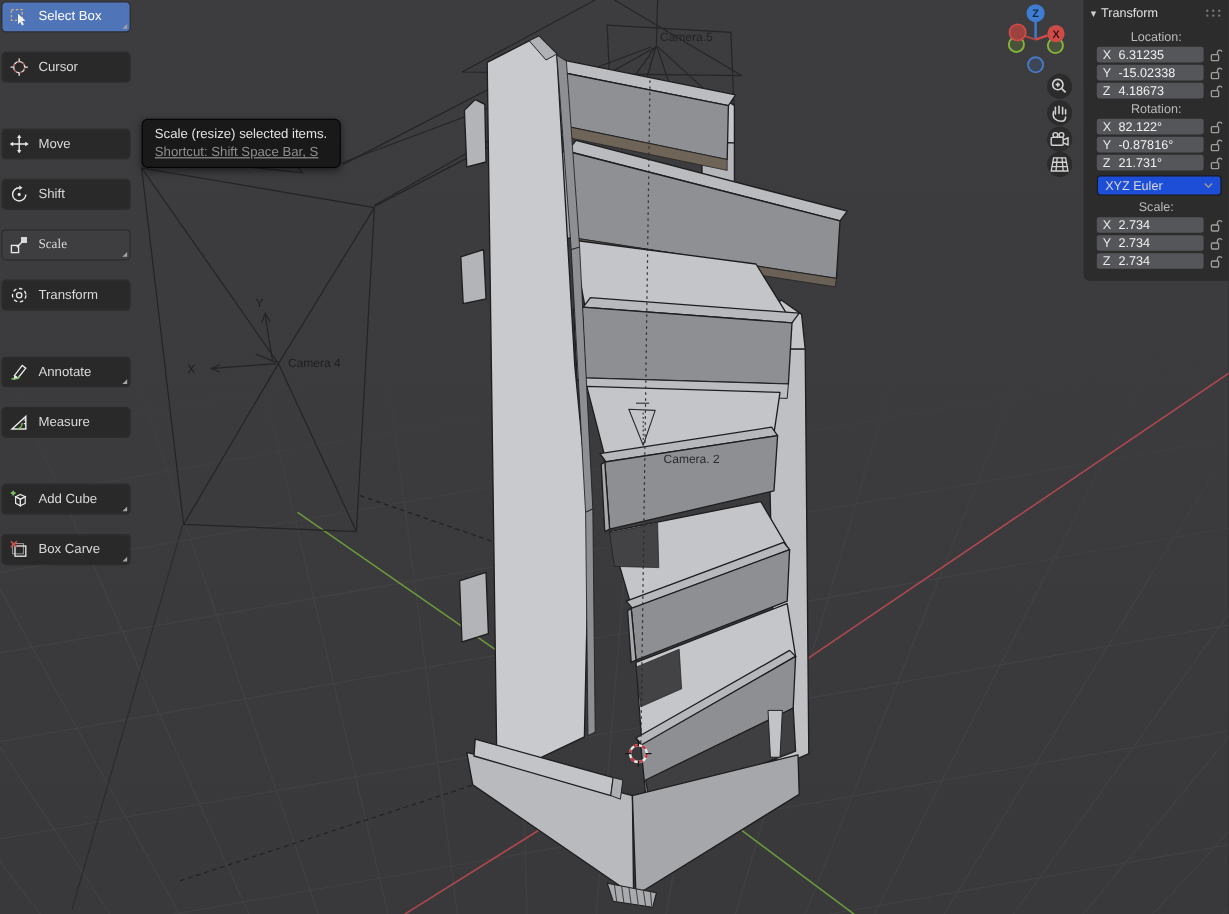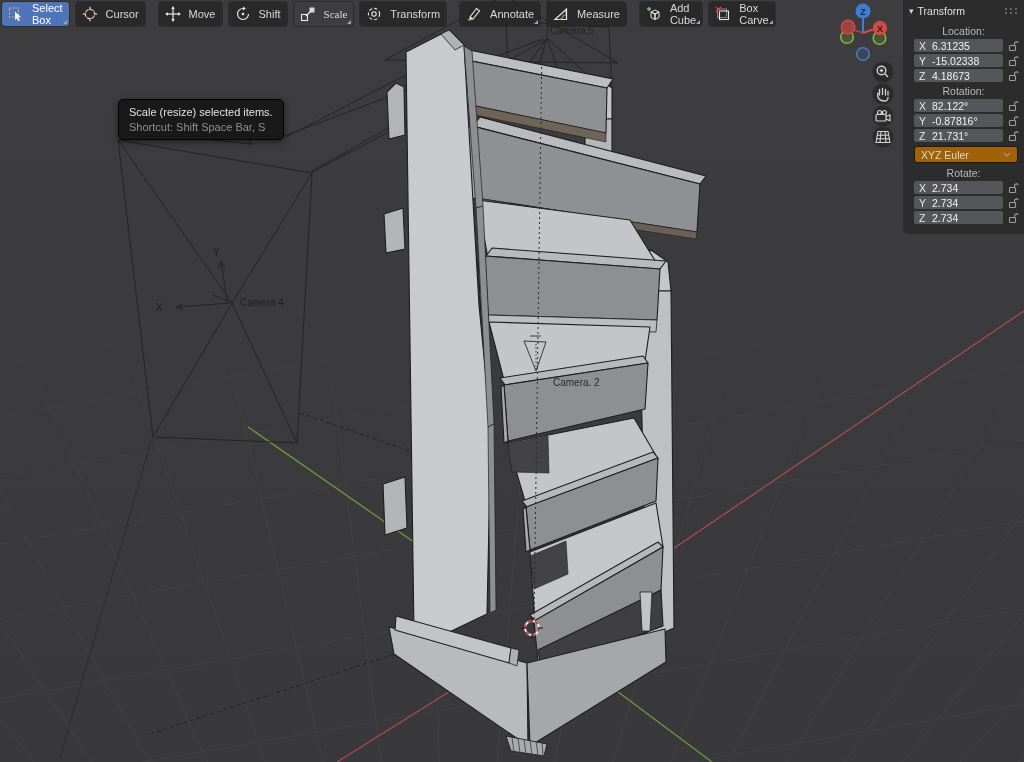--- a/index.html
+++ b/index.html
@@ -4,47 +4,47 @@
 <style>
   html,body{margin:0;padding:0;background:#2a2a2b;}
   #app{position:relative;width:1024px;height:762px;overflow:hidden;
        font-family:"Liberation Sans","DejaVu Sans",sans-serif;
        background:linear-gradient(#3d3d3f,#39393b);}
   svg text{font-family:"Liberation Sans","DejaVu Sans",sans-serif;}
   
   .vp-header{position:absolute;left:118px;top:5px;font-size:11px;line-height:14px;
              color:#d3d3d3;text-shadow:0 1px 2px rgba(0,0,0,.85);pointer-events:none;}
   
-  .toolbar{position:absolute;left:2px;top:2px;width:106px;display:flex;gap:7px;}
+  .toolbar{position:absolute;left:2px;top:2px;width:106px;display:flex;flex-direction:column;gap:18px;}
   .tgap{height:4px;}
   .tbtn{height:24px;border-radius:3px;background:rgba(40,40,40,.97);display:flex;align-items:center;
         padding:0 6px;gap:8px;color:#d9d9d9;font-size:11px;position:relative;box-shadow:0 0 0 1px rgba(0,0,0,.25);}
   .tbtn.sel{background:#4f74b8;color:#fff;}
   .tbtn.hov{background:#3e3e40;font-family:Liberation Serif, serif;}
   .tbtn .ticon{width:16px;height:16px;flex:0 0 16px;}
   .tbtn.sub::after{content:"";position:absolute;right:2px;bottom:2px;
         border-left:4px solid transparent;border-bottom:4px solid #a5a5a5;}
   
   .tooltip{position:absolute;left:118px;top:99px;background:#191919;border:1px solid #050505;
            border-radius:5px;padding:5px 10px 4px;box-shadow:0 2px 6px rgba(0,0,0,.5);}
   .tooltip .tl1{font-size:11px;color:#e2e2e2;line-height:15px;white-space:nowrap;}
-  .tooltip .tl2{font-size:11px;color:#8f8f8f;line-height:15px;white-space:nowrap;}
+  .tooltip .tl2{font-size:11px;color:#8f8f8f;line-height:15px;white-space:nowrap;text-decoration:underline;}
   
   .npanel{position:absolute;top:0;right:0;width:121px;background:rgba(43,43,44,.97);
           border-bottom-left-radius:5px;padding:3px 4px 8px 4px;box-sizing:border-box;font-size:10.5px;color:#ccc;}
   .np-head{display:flex;align-items:center;gap:4px;padding:2px 2px 5px 2px;color:#e0e0e0;}
   .np-grip{margin-left:auto;opacity:.8;}
   .np-sec{color:#b9b9b9;margin:3px 2px 2px 2px;text-align:center;}
   .np-row{display:flex;align-items:center;gap:4px;margin:2px 0 2px 7px;}
   .np-field{flex:1;display:flex;background:#55565a;border-radius:2px;height:13px;align-items:center;
             padding:0 5px;color:#f1f1f1;}
   .np-field .ax{width:13px;color:#e8e8e8;}
   .np-field .val{flex:1;}
   .np-lock{width:13px;height:12px;flex:0 0 13px;}
-  .np-drop{margin:4px 2px 4px 7px;background:#a16207;border:1px solid #191919;border-radius:3px;height:15px;
+  .np-drop{margin:4px 2px 4px 7px;background:#1d4ed8;border:1px solid #191919;border-radius:3px;height:15px;
            display:flex;align-items:center;padding:0 6px;color:#d8d8d8;}
   .np-drop .dchev{margin-left:auto;color:#9a9a9a;}
   .chev{font-size:9px;color:#cfcfcf;}
   
   .gizmo{position:absolute;left:828px;top:0;}
   .navbtns{position:absolute;left:870px;top:60px;}
 </style>
 </head>
 <body>
 
@@ -498,21 +498,21 @@
         </svg>
     </div>
 
     <div class="np-drop">
       <span>XYZ Euler</span>
       <svg class="dchev" width="8" height="5" viewBox="0 0 8 5">
           <polyline points="1,1 4,4 7,1" fill="none" stroke="#9a9a9a" stroke-width="1.2"></polyline>
         </svg>
     </div>
 
-    <div class="np-sec">Rotate:</div>
+    <div class="np-sec">Scale:</div>
     <div class="np-row">
       <div class="np-field">
         <span class="ax">X</span>
         <span class="val">2.734</span>
       </div>
       <svg class="np-lock" viewBox="0 0 13 12">
           <g fill="none" stroke="#9d9d9d" stroke-width="1.1">
             <rect x="2.5" y="5.5" width="6" height="5" rx="0.8"></rect>
             <path d="M7.5,5.5 V3.6 A2,2 0 0 1 11.3,3"></path>
           </g>

